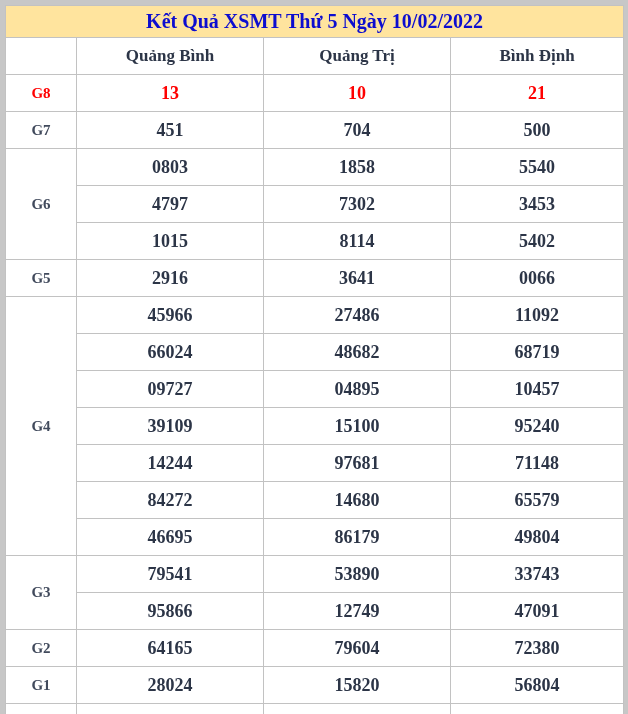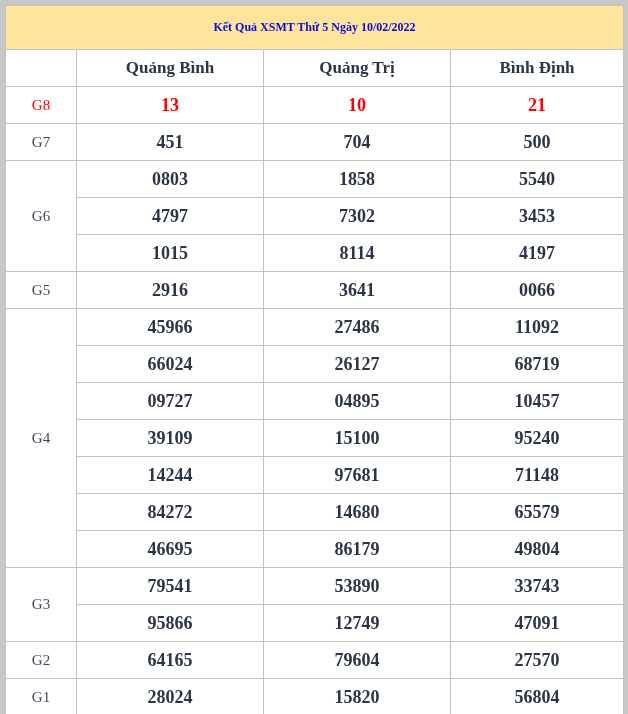--- a/index.html
+++ b/index.html
@@ -33,33 +33,33 @@
   table.results td, table.results th {
     border: 1px solid var(--grid-line);
     text-align: center;
     vertical-align: middle;
     padding: 0;
   }
   tr.title-row td {
     background: var(--title-bg);
     color: var(--title-text);
     font-weight: bold;
-    font-size: 12px;
-    height: 44px;
+    font-size: 20px;
+    height: 32px;
   }
   tr.header-row th {
     font-size: 17px;
     font-weight: bold;
     color: var(--header-text);
     height: 37px;
     background: var(--cell-bg);
   }
   td.plabel {
     font-size: 15px;
-    font-weight: normal;
+    font-weight: bold;
     color: var(--label-text);
   }
   td.num {
     font-size: 18px;
     font-weight: bold;
     color: var(--number-text);
     height: 37px;
   }
   td.hl { color: var(--highlight); }
 </style>
@@ -105,37 +105,37 @@
           <td class="num">5540</td>
         </tr>
         <tr>
           <td class="num">4797</td>
           <td class="num">7302</td>
           <td class="num">3453</td>
         </tr>
         <tr>
           <td class="num">1015</td>
           <td class="num">8114</td>
-          <td class="num">4197</td>
+          <td class="num">5402</td>
         </tr>
         <tr>
           <td rowspan="1" class="plabel">G5</td>
           <td class="num">2916</td>
           <td class="num">3641</td>
           <td class="num">0066</td>
         </tr>
         <tr>
           <td rowspan="7" class="plabel">G4</td>
           <td class="num">45966</td>
           <td class="num">27486</td>
           <td class="num">11092</td>
         </tr>
         <tr>
           <td class="num">66024</td>
-          <td class="num">26127</td>
+          <td class="num">48682</td>
           <td class="num">68719</td>
         </tr>
         <tr>
           <td class="num">09727</td>
           <td class="num">04895</td>
           <td class="num">10457</td>
         </tr>
         <tr>
           <td class="num">39109</td>
           <td class="num">15100</td>
@@ -164,21 +164,21 @@
         </tr>
         <tr>
           <td class="num">95866</td>
           <td class="num">12749</td>
           <td class="num">47091</td>
         </tr>
         <tr>
           <td rowspan="1" class="plabel">G2</td>
           <td class="num">64165</td>
           <td class="num">79604</td>
-          <td class="num">27570</td>
+          <td class="num">72380</td>
         </tr>
         <tr>
           <td rowspan="1" class="plabel">G1</td>
           <td class="num">28024</td>
           <td class="num">15820</td>
           <td class="num">56804</td>
         </tr>
         <tr>
           <td rowspan="1" class="plabel hl">DB</td>
           <td class="num hl">363916</td>

